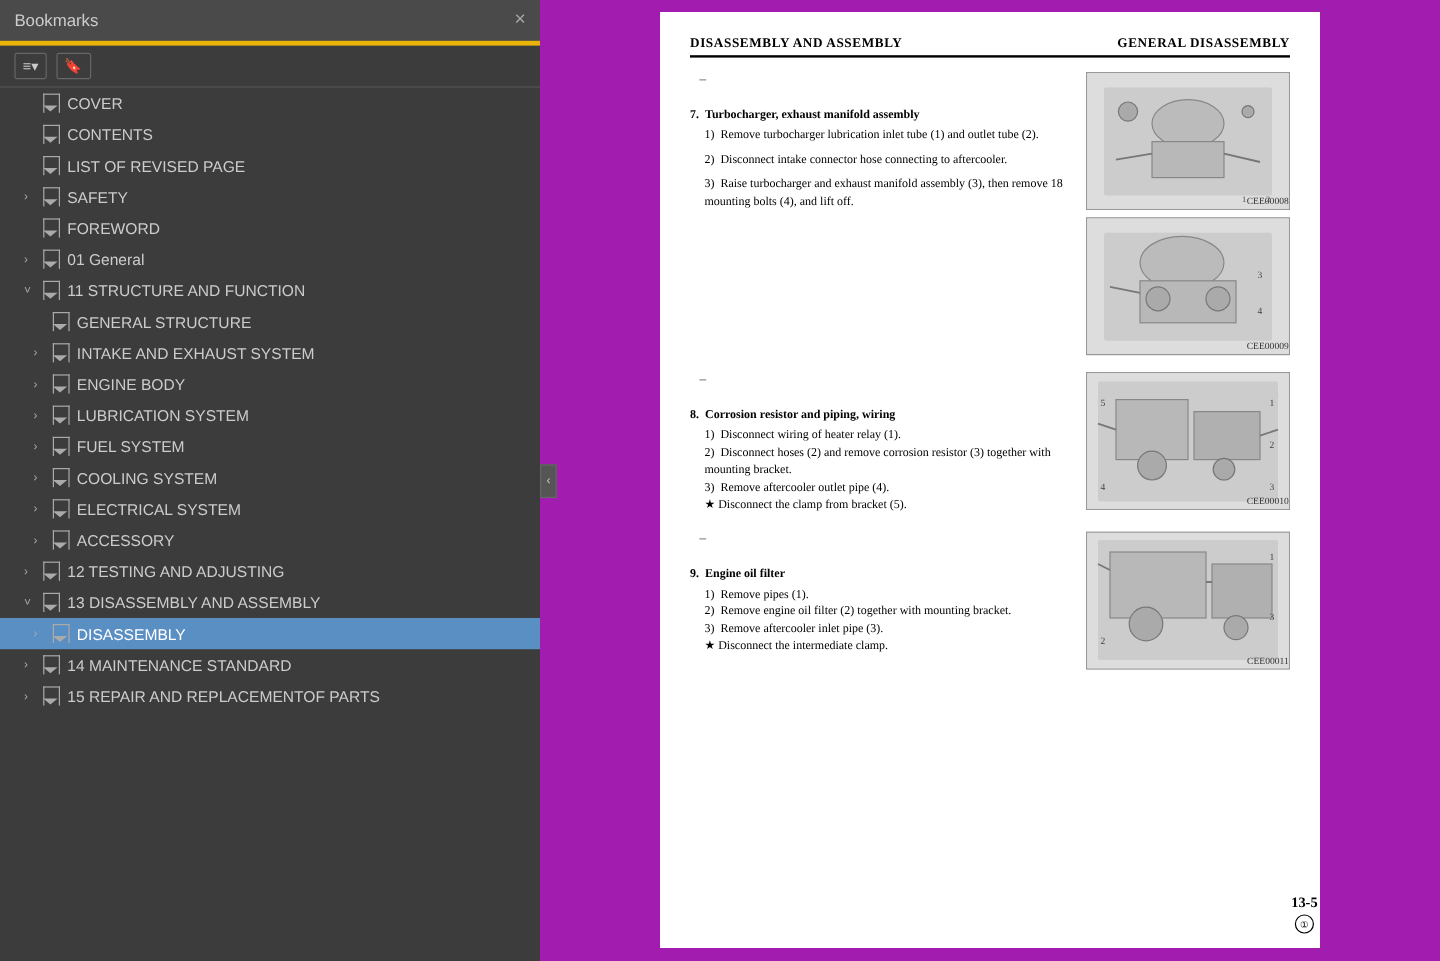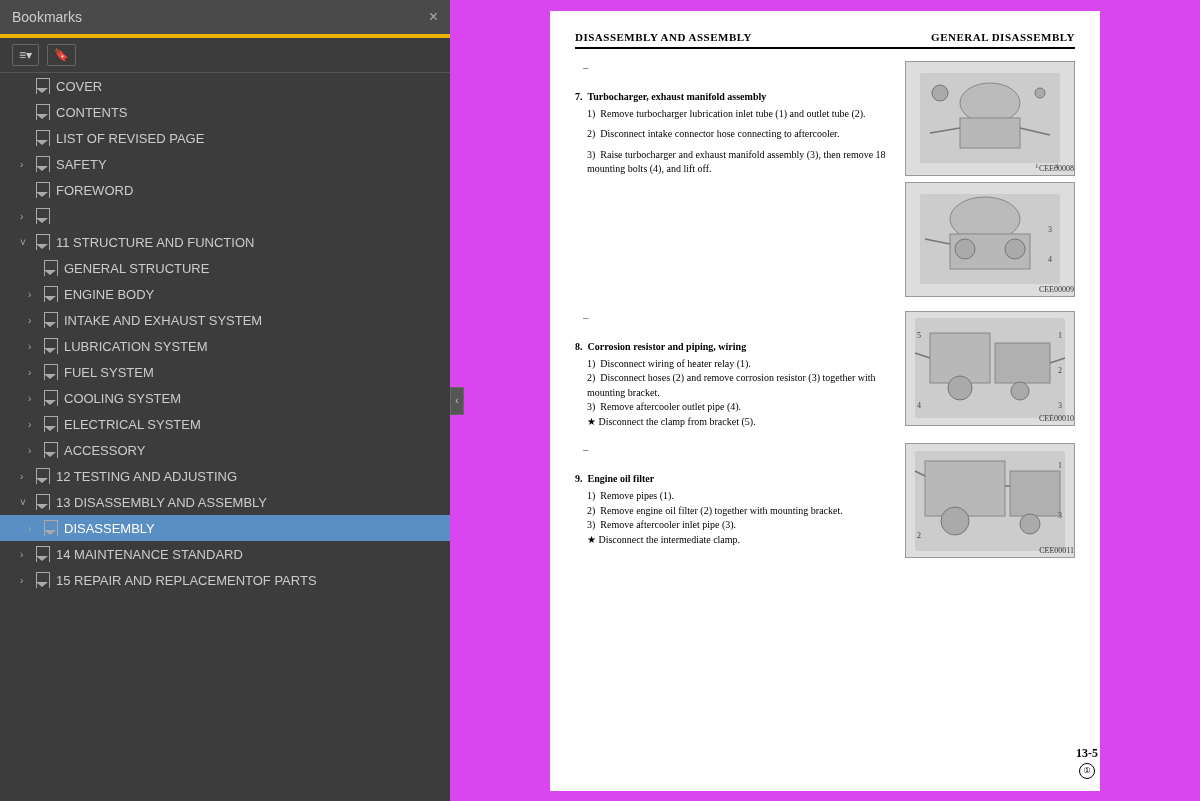--- a/index.html
+++ b/index.html
@@ -159,23 +159,23 @@
       align-items: center;
       justify-content: center;
       color: #ccc;
       font-size: 10px;
       z-index: 10;
     }
 
     
     #right-panel {
       flex: 1;
-      background: #d946ef;
-      display: flex;
-      align-items: center;
+      background: #a21caf;
+      display: flex;
+      align-items: flex-start;
       justify-content: center;
       overflow: hidden;
       padding: 10px;
     }
 
     #pdf-page {
       background: #fff;
       width: 550px;
       min-width: 550px;
       height: 780px;
@@ -351,40 +351,41 @@
         <span class="item-label">SAFETY</span>
       </div>
       <div class="tree-item level-0">
         <span class="chevron empty"></span>
         <span class="bookmark-icon"></span>
         <span class="item-label">FOREWORD</span>
       </div>
       <div class="tree-item level-0">
         <span class="chevron right"></span>
         <span class="bookmark-icon"></span>
+        <span class="item-label">01 General</span>
       </div>
       <div class="tree-item level-0">
         <span class="chevron down"></span>
         <span class="bookmark-icon"></span>
         <span class="item-label">11 STRUCTURE AND FUNCTION</span>
       </div>
       <div class="tree-item level-1">
         <span class="chevron empty"></span>
         <span class="bookmark-icon"></span>
         <span class="item-label">GENERAL STRUCTURE</span>
       </div>
       <div class="tree-item level-1">
         <span class="chevron right"></span>
         <span class="bookmark-icon"></span>
+        <span class="item-label">INTAKE AND EXHAUST SYSTEM</span>
+      </div>
+      <div class="tree-item level-1">
+        <span class="chevron right"></span>
+        <span class="bookmark-icon"></span>
         <span class="item-label">ENGINE BODY</span>
-      </div>
-      <div class="tree-item level-1">
-        <span class="chevron right"></span>
-        <span class="bookmark-icon"></span>
-        <span class="item-label">INTAKE AND EXHAUST SYSTEM</span>
       </div>
       <div class="tree-item level-1">
         <span class="chevron right"></span>
         <span class="bookmark-icon"></span>
         <span class="item-label">LUBRICATION SYSTEM</span>
       </div>
       <div class="tree-item level-1">
         <span class="chevron right"></span>
         <span class="bookmark-icon"></span>
         <span class="item-label">FUEL SYSTEM</span>

